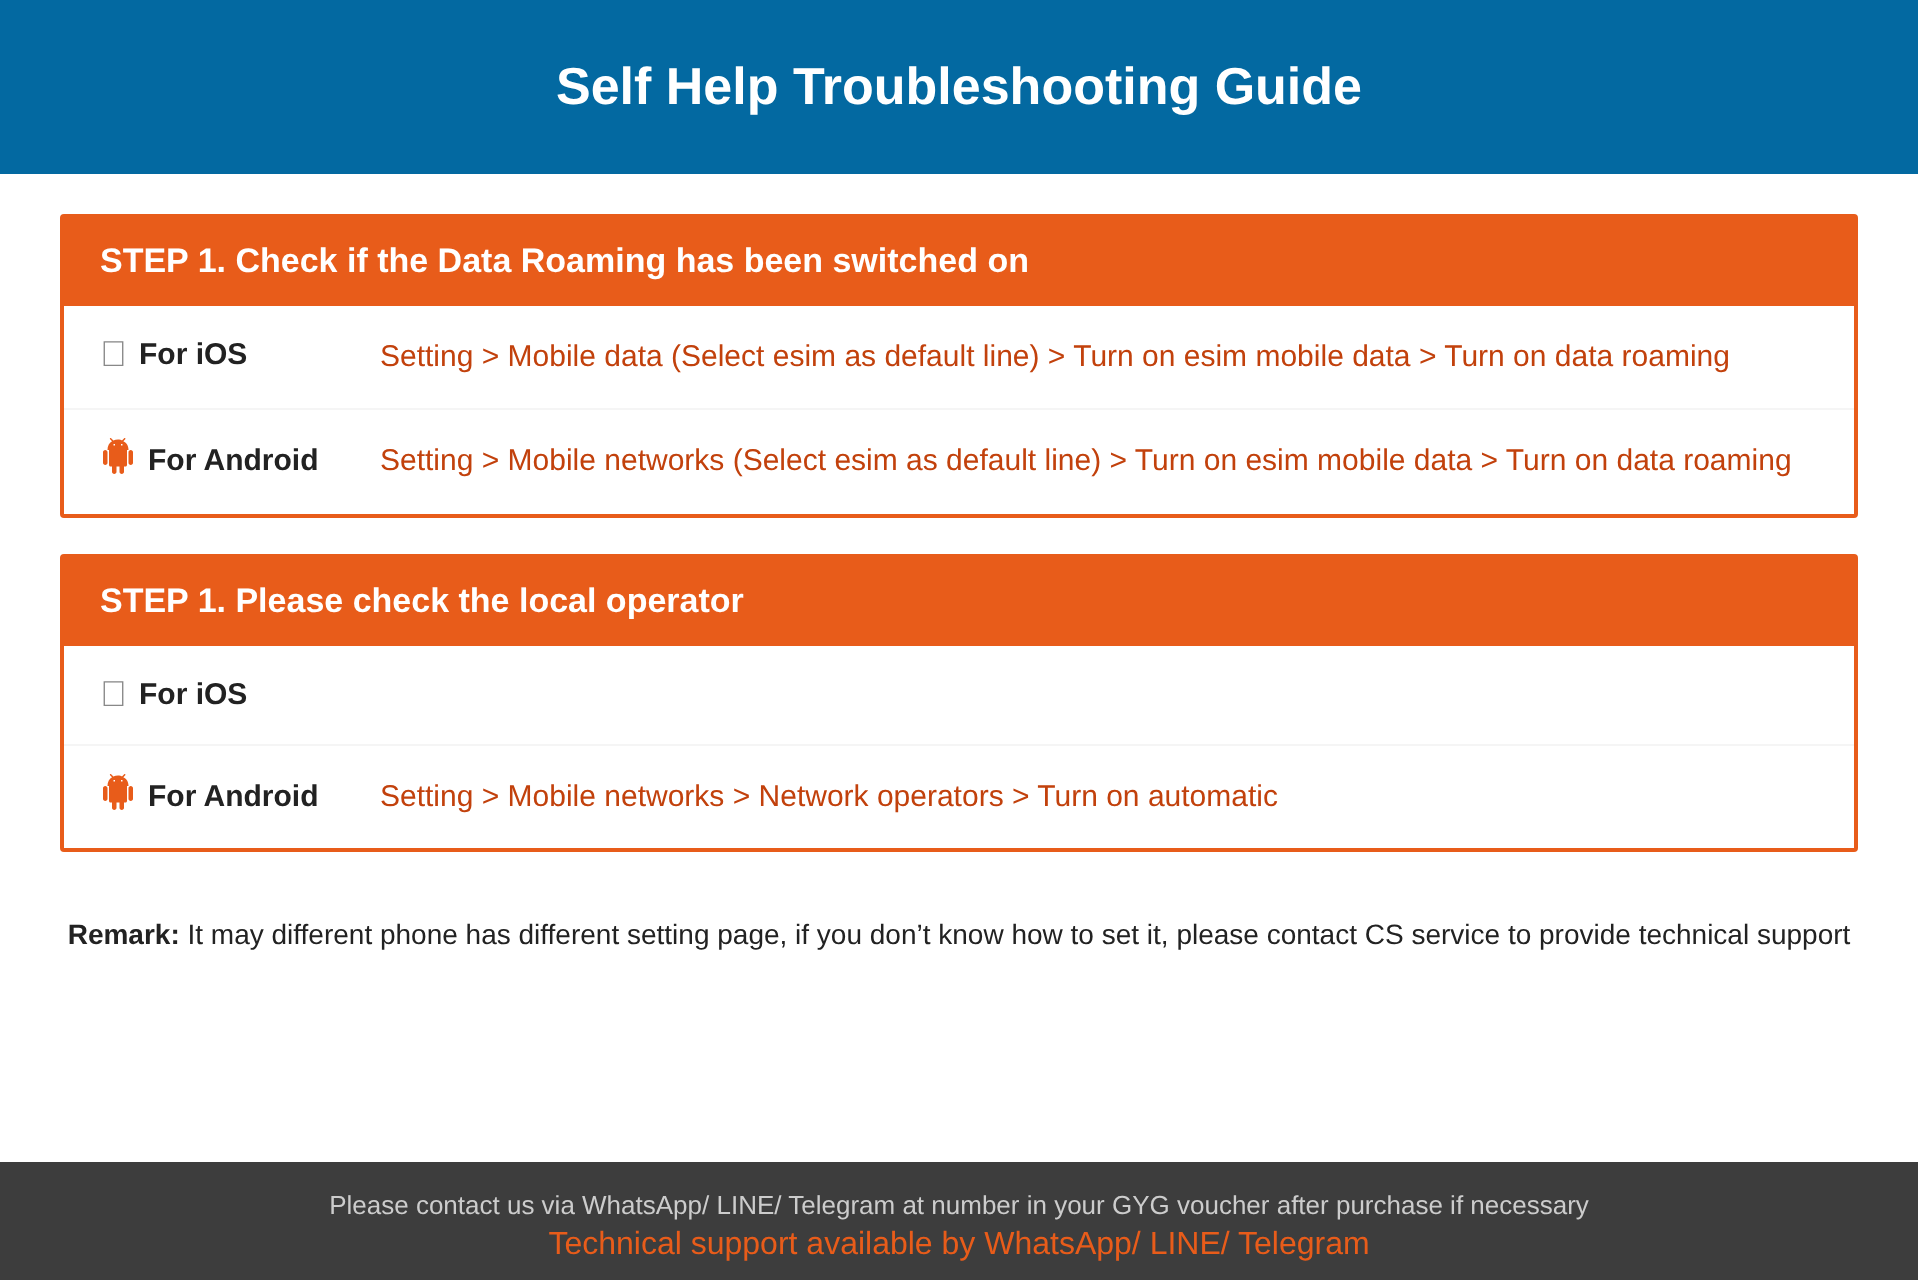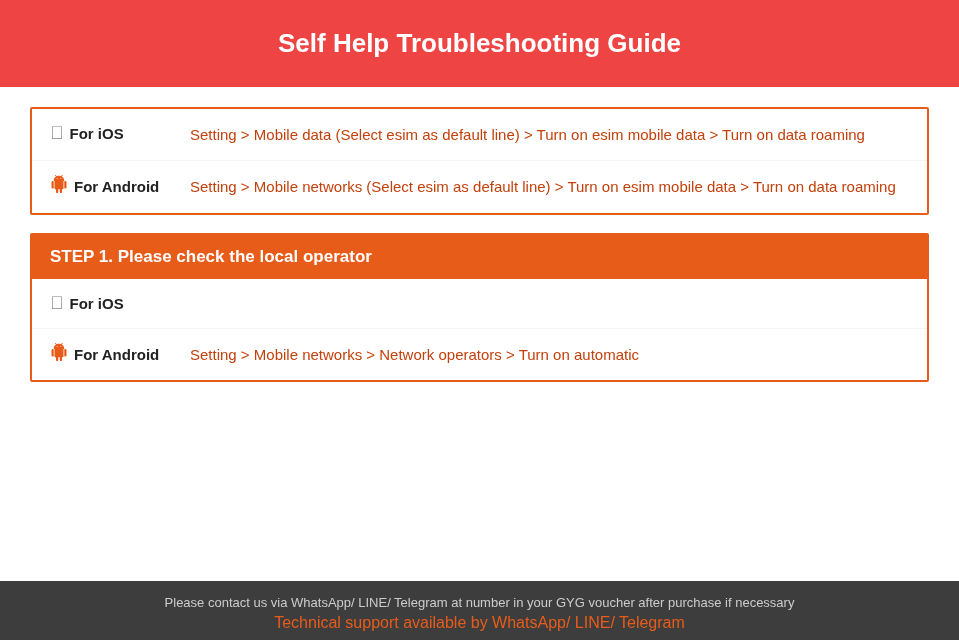--- a/index.html
+++ b/index.html
@@ -5,21 +5,21 @@
     * { box-sizing: border-box; margin: 0; padding: 0; }
     body {
       font-family: Arial, sans-serif;
       background: #f0f0f0;
       width: 959px;
       min-height: 640px;
       display: flex;
       flex-direction: column;
     }
     .header {
-      background: #ef4444;
+      background: #0369a1;
       color: white;
       text-align: center;
       padding: 28px 20px;
     }
     .header h1 {
       font-size: 26px;
       font-weight: bold;
     }
     .main-content {
       background: white;
@@ -99,20 +99,23 @@
 </head>
 <body>
 
 <div class="header">
   <h1>Self Help Troubleshooting Guide</h1>
 </div>
 
 <div class="main-content">
 
   <div class="step-block">
+    <div class="step-header">
+      <span>STEP 1.  Check if the Data Roaming has been switched on</span>
+    </div>
     <div class="step-body">
 
       <div class="step-row">
         <div class="platform-label">
           <span class="platform-icon ios-icon"></span>
           <span>For iOS</span>
         </div>
         <div class="step-instruction">Setting &gt; Mobile data (Select esim as default line) &gt; Turn on esim mobile data &gt; Turn on data roaming</div>
       </div>
 
@@ -150,19 +153,22 @@
               <path d="M6 18c0 .55.45 1 1 1h1v3.5c0 .83.67 1.5 1.5 1.5S11 23.33 11 22.5V19h2v3.5c0 .83.67 1.5 1.5 1.5S16 23.33 16 22.5V19h1c.55 0 1-.45 1-1V8H6v10zM3.5 8C2.67 8 2 8.67 2 9.5v7c0 .83.67 1.5 1.5 1.5S5 17.33 5 16.5v-7C5 8.67 4.33 8 3.5 8zm17 0c-.83 0-1.5.67-1.5 1.5v7c0 .83.67 1.5 1.5 1.5S22 17.33 22 16.5v-7c0-.83-.67-1.5-1.5-1.5zm-4.97-5.84l1.3-1.3c.2-.2.2-.51 0-.71-.2-.2-.51-.2-.71 0l-1.48 1.48C14.15 1.23 13.1 1 12 1c-1.1 0-2.15.23-3.09.63L7.43.15c-.2-.2-.51-.2-.71 0-.2.2-.2.51 0 .71l1.3 1.3C6.01 3.3 4.96 5.52 5 8h14c.04-2.48-.96-4.7-3.47-5.84zM10 5H9V4h1v1zm5 0h-1V4h1v1z"></path>
             </svg>
           </span>
           <span>For Android</span>
         </div>
         <div class="step-instruction">Setting &gt; Mobile networks &gt; Network operators &gt; Turn on automatic</div>
       </div>
     </div>
   </div>
 
+  <div class="remark-section">
+    <span><strong>Remark:</strong><span> It may different phone has different setting page, if you don’t know how to set it,  please contact CS service to provide technical support</span></span>
+  </div>
 
 </div>
 
 <div class="footer">
   <div class="footer-contact">Please contact us via WhatsApp/ LINE/ Telegram at number in your GYG voucher after purchase if necessary</div>
   <div class="footer-support">Technical support available by WhatsApp/ LINE/ Telegram</div>
 </div>
 
 </body></html>

